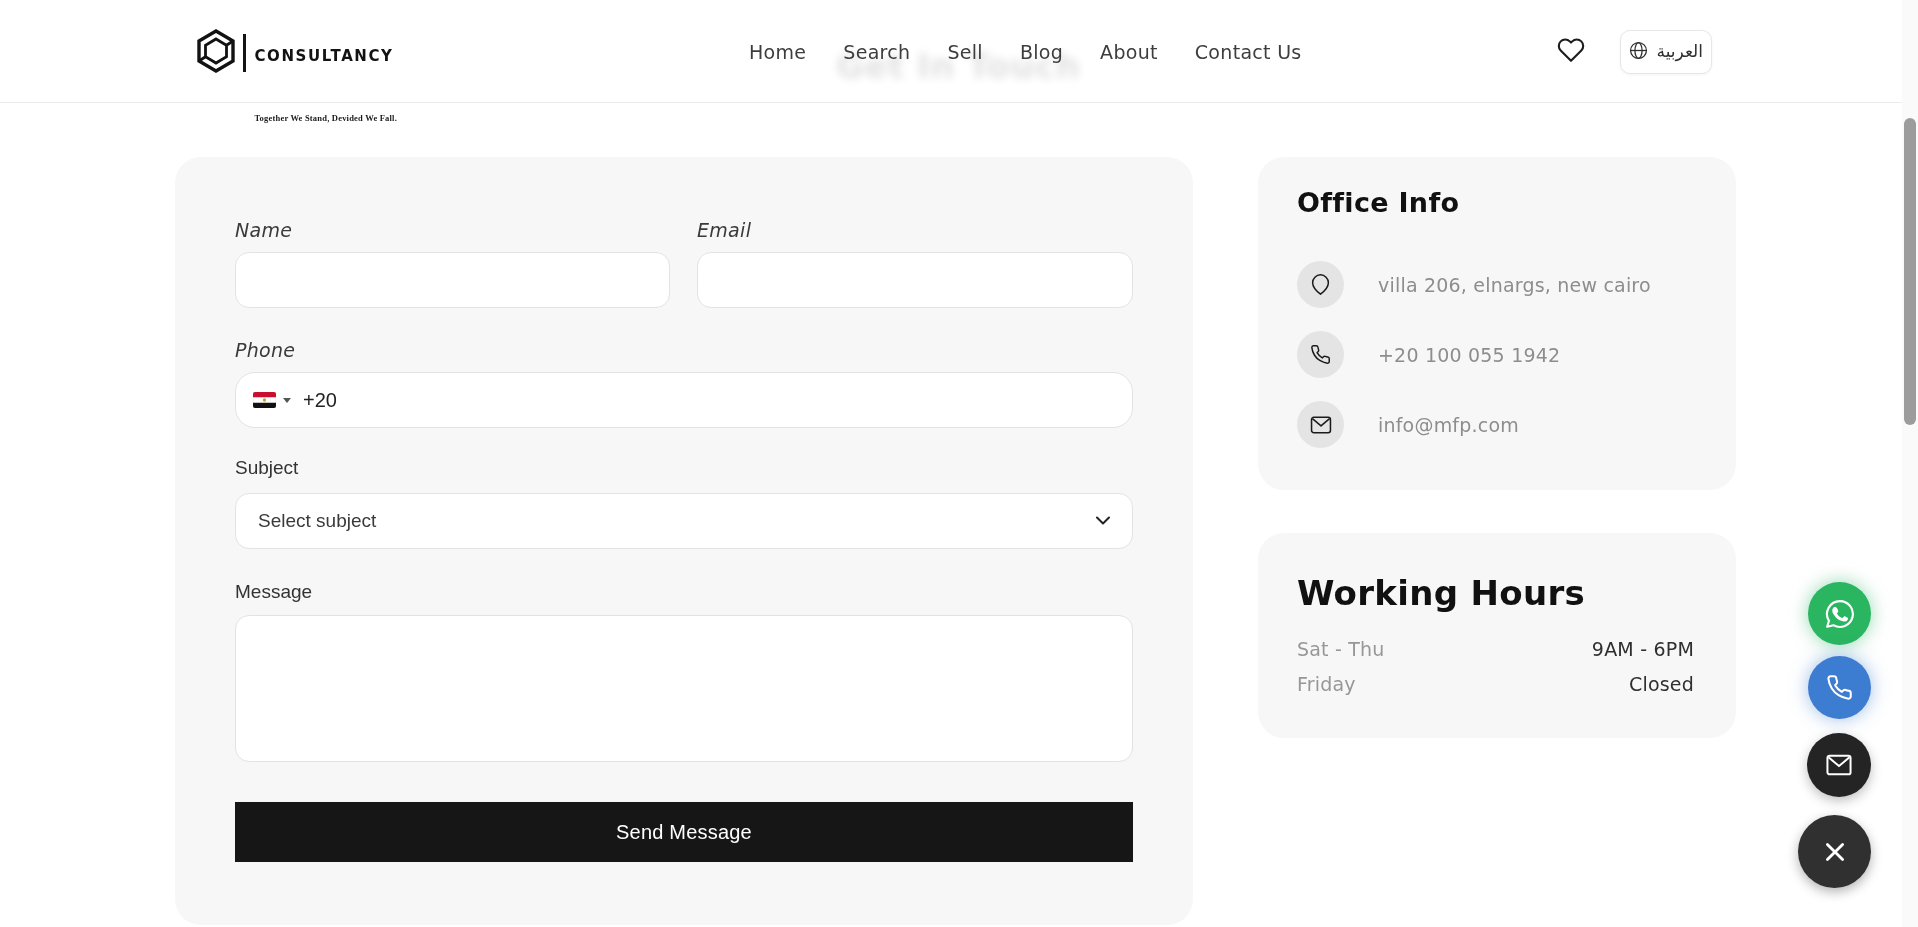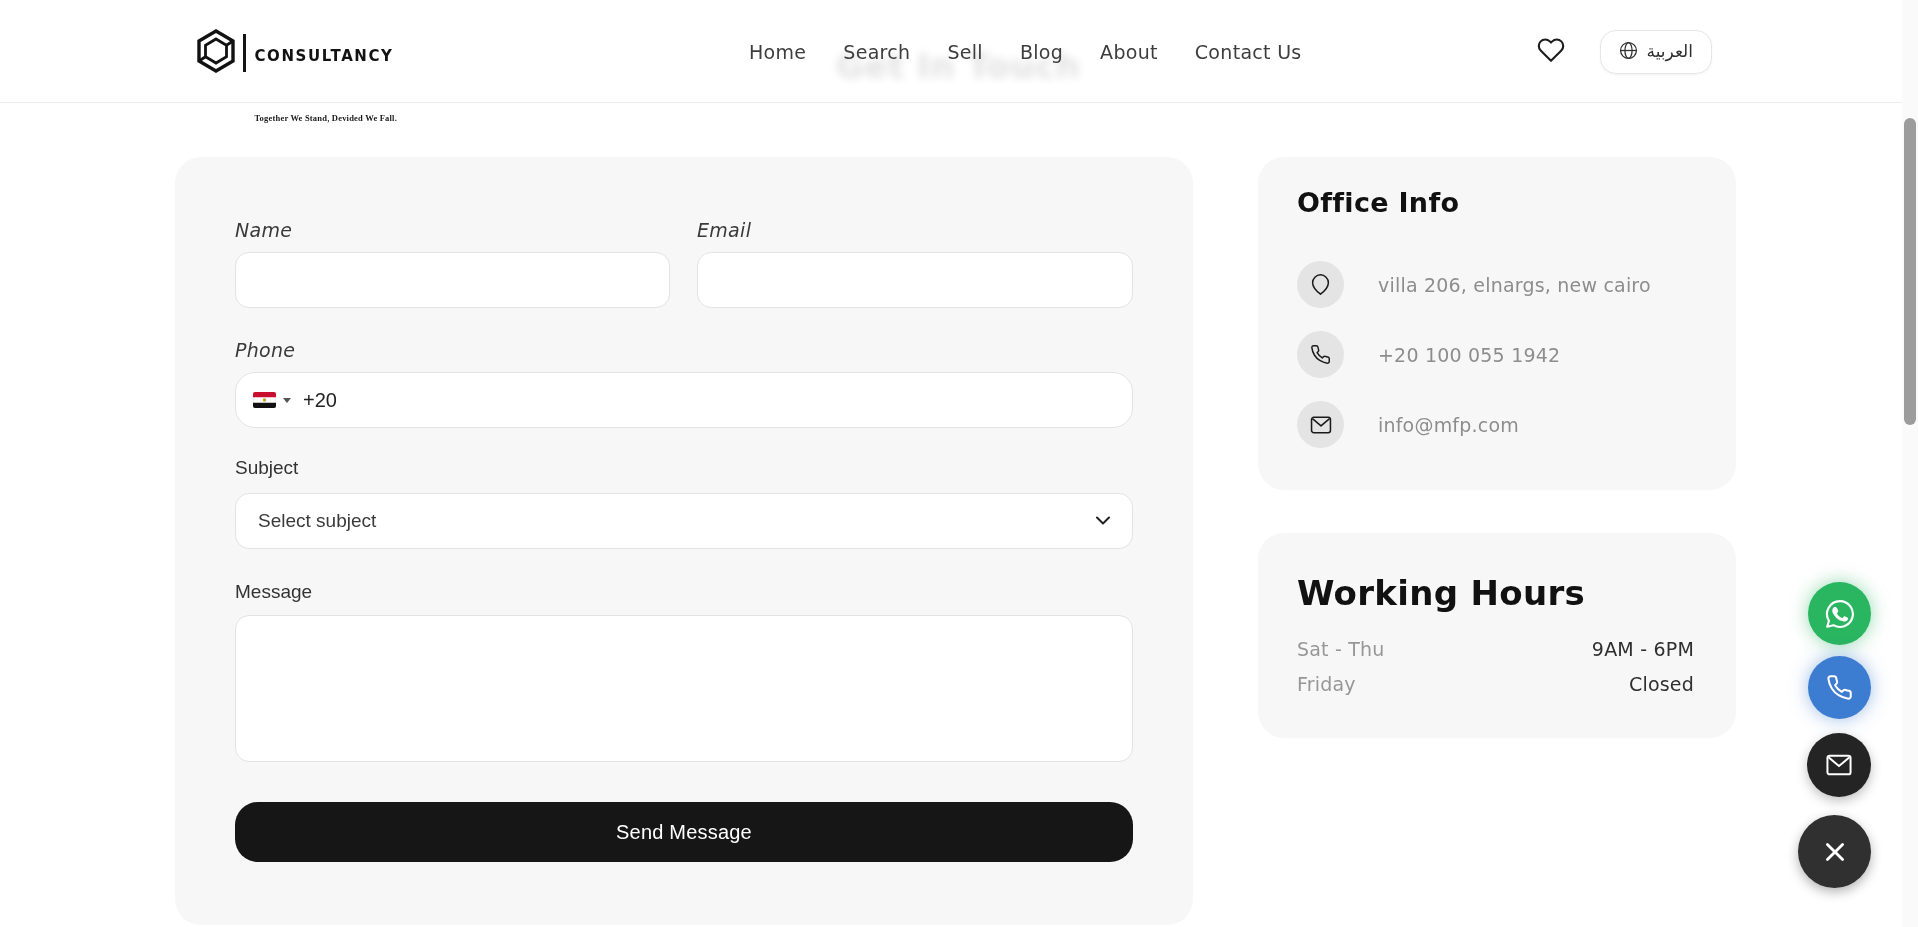--- a/index.html
+++ b/index.html
@@ -18,22 +18,22 @@
   .logo-text { display:flex; flex-direction:column; line-height:1;gap:47px; }
   .logo-line1 { font-size:16px; font-weight:700; letter-spacing:3px; color:#121212; }
   .logo-line2 { font-size:15px; font-weight:700; letter-spacing:1.6px; color:#121212; margin-top:2px; }
   .logo-tagline { font-family:"Liberation Serif", serif; font-size:8.5px; font-weight:700; color:#1a1a1a; margin-top:3px; letter-spacing:.2px; }
 
   .nav { position:absolute; left:749px; top:0; height:103px; display:flex; align-items:center; gap:37px; }
   .nav a { text-decoration:none; color:#3d3d3d; font-size:19px; font-weight:500; letter-spacing:.3px; cursor:pointer; }
 
   .header-right { position:absolute; right:206px; top:0; height:103px; display:flex; align-items:center; gap:35px; }
   .heart-btn { background:none; border:none; cursor:pointer; display:flex; align-items:center; }
-  .lang-btn { display:flex; align-items:center; gap:9px; background:#fff; border:1px solid #e7e7e7; border-radius:16px;
-    height:44px; padding:0 18px; cursor:pointer; box-shadow:0 1px 3px rgba(0,0,0,.05); }
+  .lang-btn { display:flex; align-items:center; gap:9px; background:#fff; border:1px solid #e7e7e7; border-radius:10px;
+    height:44px; padding:0 8px; cursor:pointer; box-shadow:0 1px 3px rgba(0,0,0,.05); }
   .lang-label { font-size:17px; color:#2f2f2f; }
 
   
   .card { position:absolute; background:#f7f7f7; border-radius:26px; }
   .form-card { left:175px; top:157px; width:1018px; height:768px; }
   .office-card { left:1258px; top:157px; width:478px; height:333px; }
   .hours-card { left:1258px; top:533px; width:478px; height:205px; }
 
   
   .f-label { position:absolute; font-size:19px; font-weight:500; color:#3a3a3a; letter-spacing:.3px;font-style:italic; }
@@ -47,21 +47,21 @@
   .dial { border:none; background:transparent; font-family:"Liberation Sans", sans-serif; font-size:20px; color:#222;
     margin-left:12px; width:700px; outline:none; }
   .select-box { position:absolute; left:60px; top:336px; width:898px; height:56px; background:#fff;
     border:1px solid #e3e3e3; border-radius:14px; display:flex; align-items:center; padding:0 22px; cursor:pointer;
     font-family:"Liberation Sans", sans-serif; font-size:19px; color:#3a3a3a; }
   .select-box svg { position:absolute; right:22px; top:22px; }
   .msg-area { position:absolute; left:60px; top:458px; width:898px; height:147px; background:#fff;
     border:1px solid #e3e3e3; border-radius:14px; resize:none; outline:none;
     font-family:"Liberation Sans", sans-serif; font-size:19px; color:#222; padding:14px 18px; }
   .send-btn { position:absolute; left:60px; top:645px; width:898px; height:60px; background:#161616; color:#fff;
-    border:none; border-radius:23px; font-family:"Liberation Sans", sans-serif; font-size:20px; font-weight:500;
+    border:none; border-radius:0; font-family:"Liberation Sans", sans-serif; font-size:20px; font-weight:500;
     cursor:pointer; letter-spacing:.2px; }
 
   
   .card-title { position:absolute; left:39px; font-size:27px; font-weight:600; color:#111; letter-spacing:.3px; }
   .info-row { position:absolute; left:39px; display:flex; align-items:center; gap:34px; }
   .icon-circle { width:47px; height:47px; border-radius:50%; background:#e4e4e4; display:flex; align-items:center; justify-content:center; }
   .info-text { font-size:19px; color:#8d8d8d; letter-spacing:.2px; }
 
   
   .wh-row { position:absolute; left:39px; right:42px; display:flex; justify-content:space-between; }

